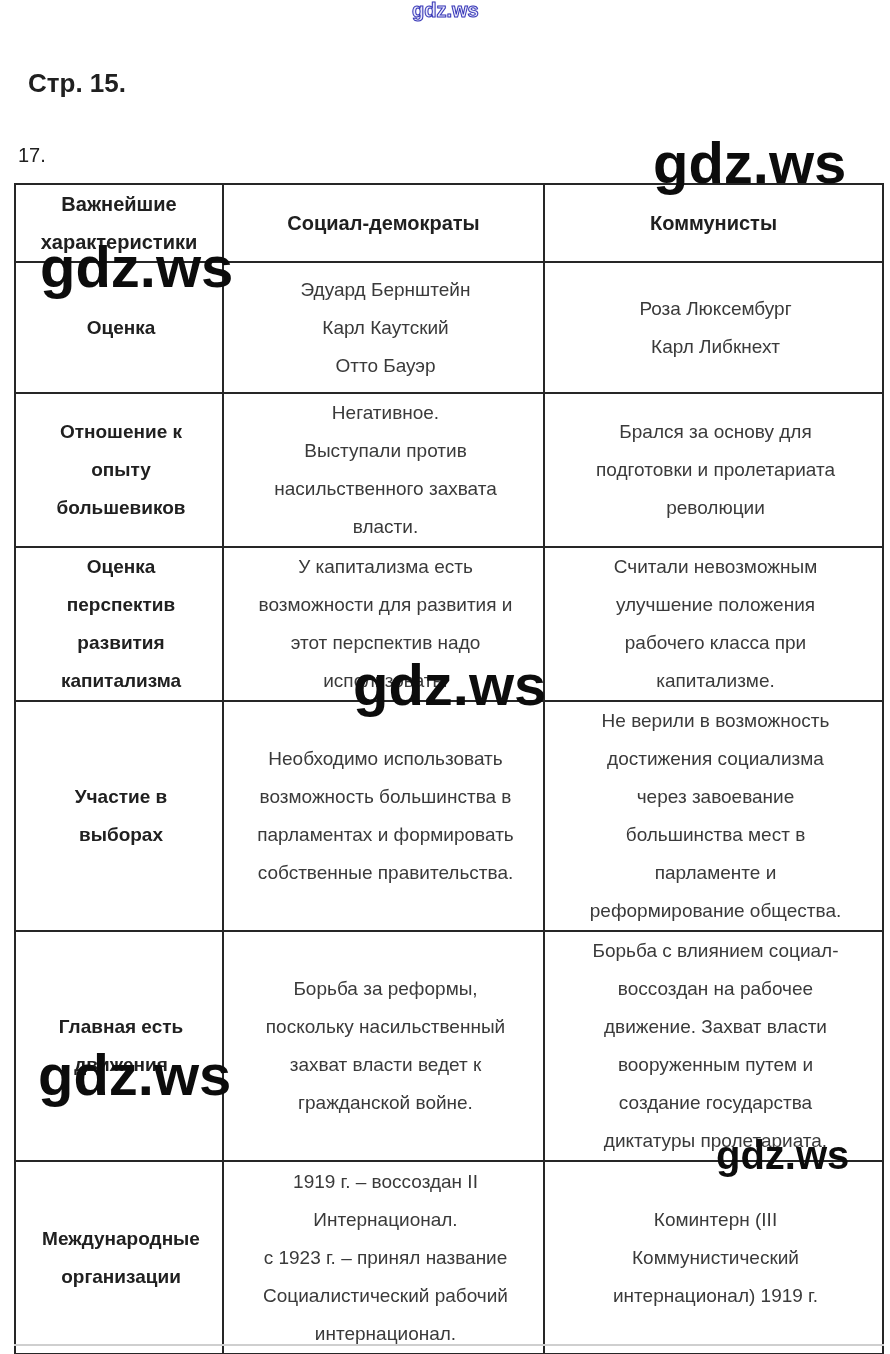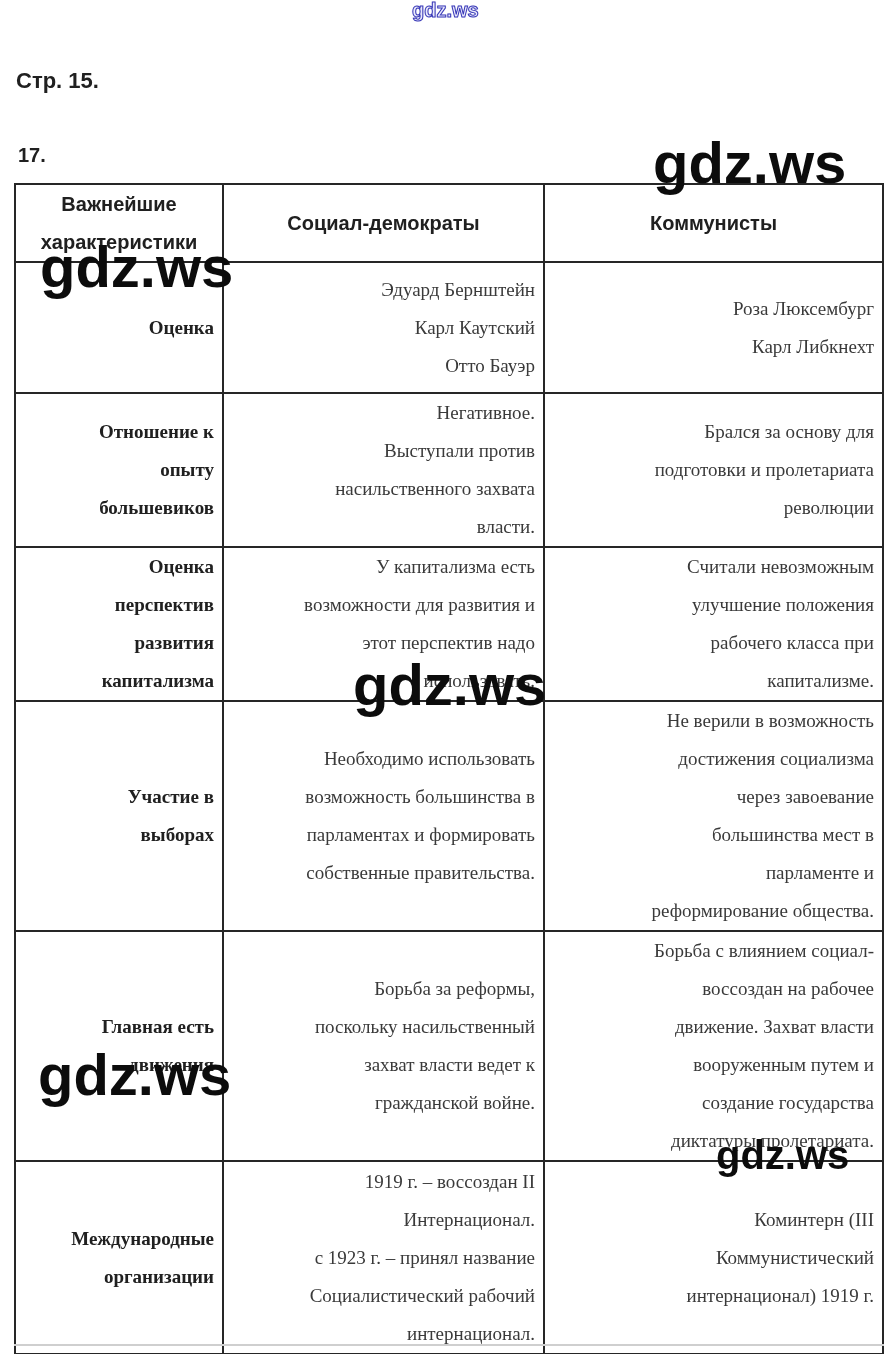--- a/index.html
+++ b/index.html
@@ -12,26 +12,26 @@
   *{margin:0;padding:0;box-sizing:border-box;}
   html,body{background:#ffffff;}
   body{
     width:890px;height:1354px;
     position:relative;
     overflow:hidden;
     font-family:"Liberation Sans", sans-serif;
     color:var(--text);
   }
   .page-heading{
-    position:absolute;left:16px;top:68px;
-    font-size:22px;font-weight:bold;color:var(--text-bold);
+    position:absolute;left:28px;top:68px;
+    font-size:26px;font-weight:bold;color:var(--text-bold);
   }
   .item-number{
     position:absolute;left:18px;top:144px;
-    font-size:20px;font-weight:bold;color:var(--text-bold);
+    font-size:20px;font-weight:normal;color:var(--text-bold);
   }
   table.cmp{
     position:absolute;left:14px;top:183px;
     width:868px;
     border-collapse:collapse;
     table-layout:fixed;
   }
   table.cmp th, table.cmp td{
     border:2px solid var(--border);
     vertical-align:middle;
@@ -41,23 +41,22 @@
     overflow:hidden;
   }
   table.cmp th{
     font-size:20px;
     font-weight:bold;
     color:var(--text-bold);
     text-align:center;
     padding:0 6px;
   }
   table.cmp td{
-    text-align:right;
+    text-align:center;
     padding:0 8px 0 12px;
-    font-family:Liberation Serif, serif;
   }
   td.rowlabel{
     font-weight:bold;
     color:var(--text-bold);
   }
   .row-header{height:75px;}
   .row-1{height:131px;}
   .row-2{height:141px;}
   .row-3{height:120px;}
   .row-4{height:230px;}

